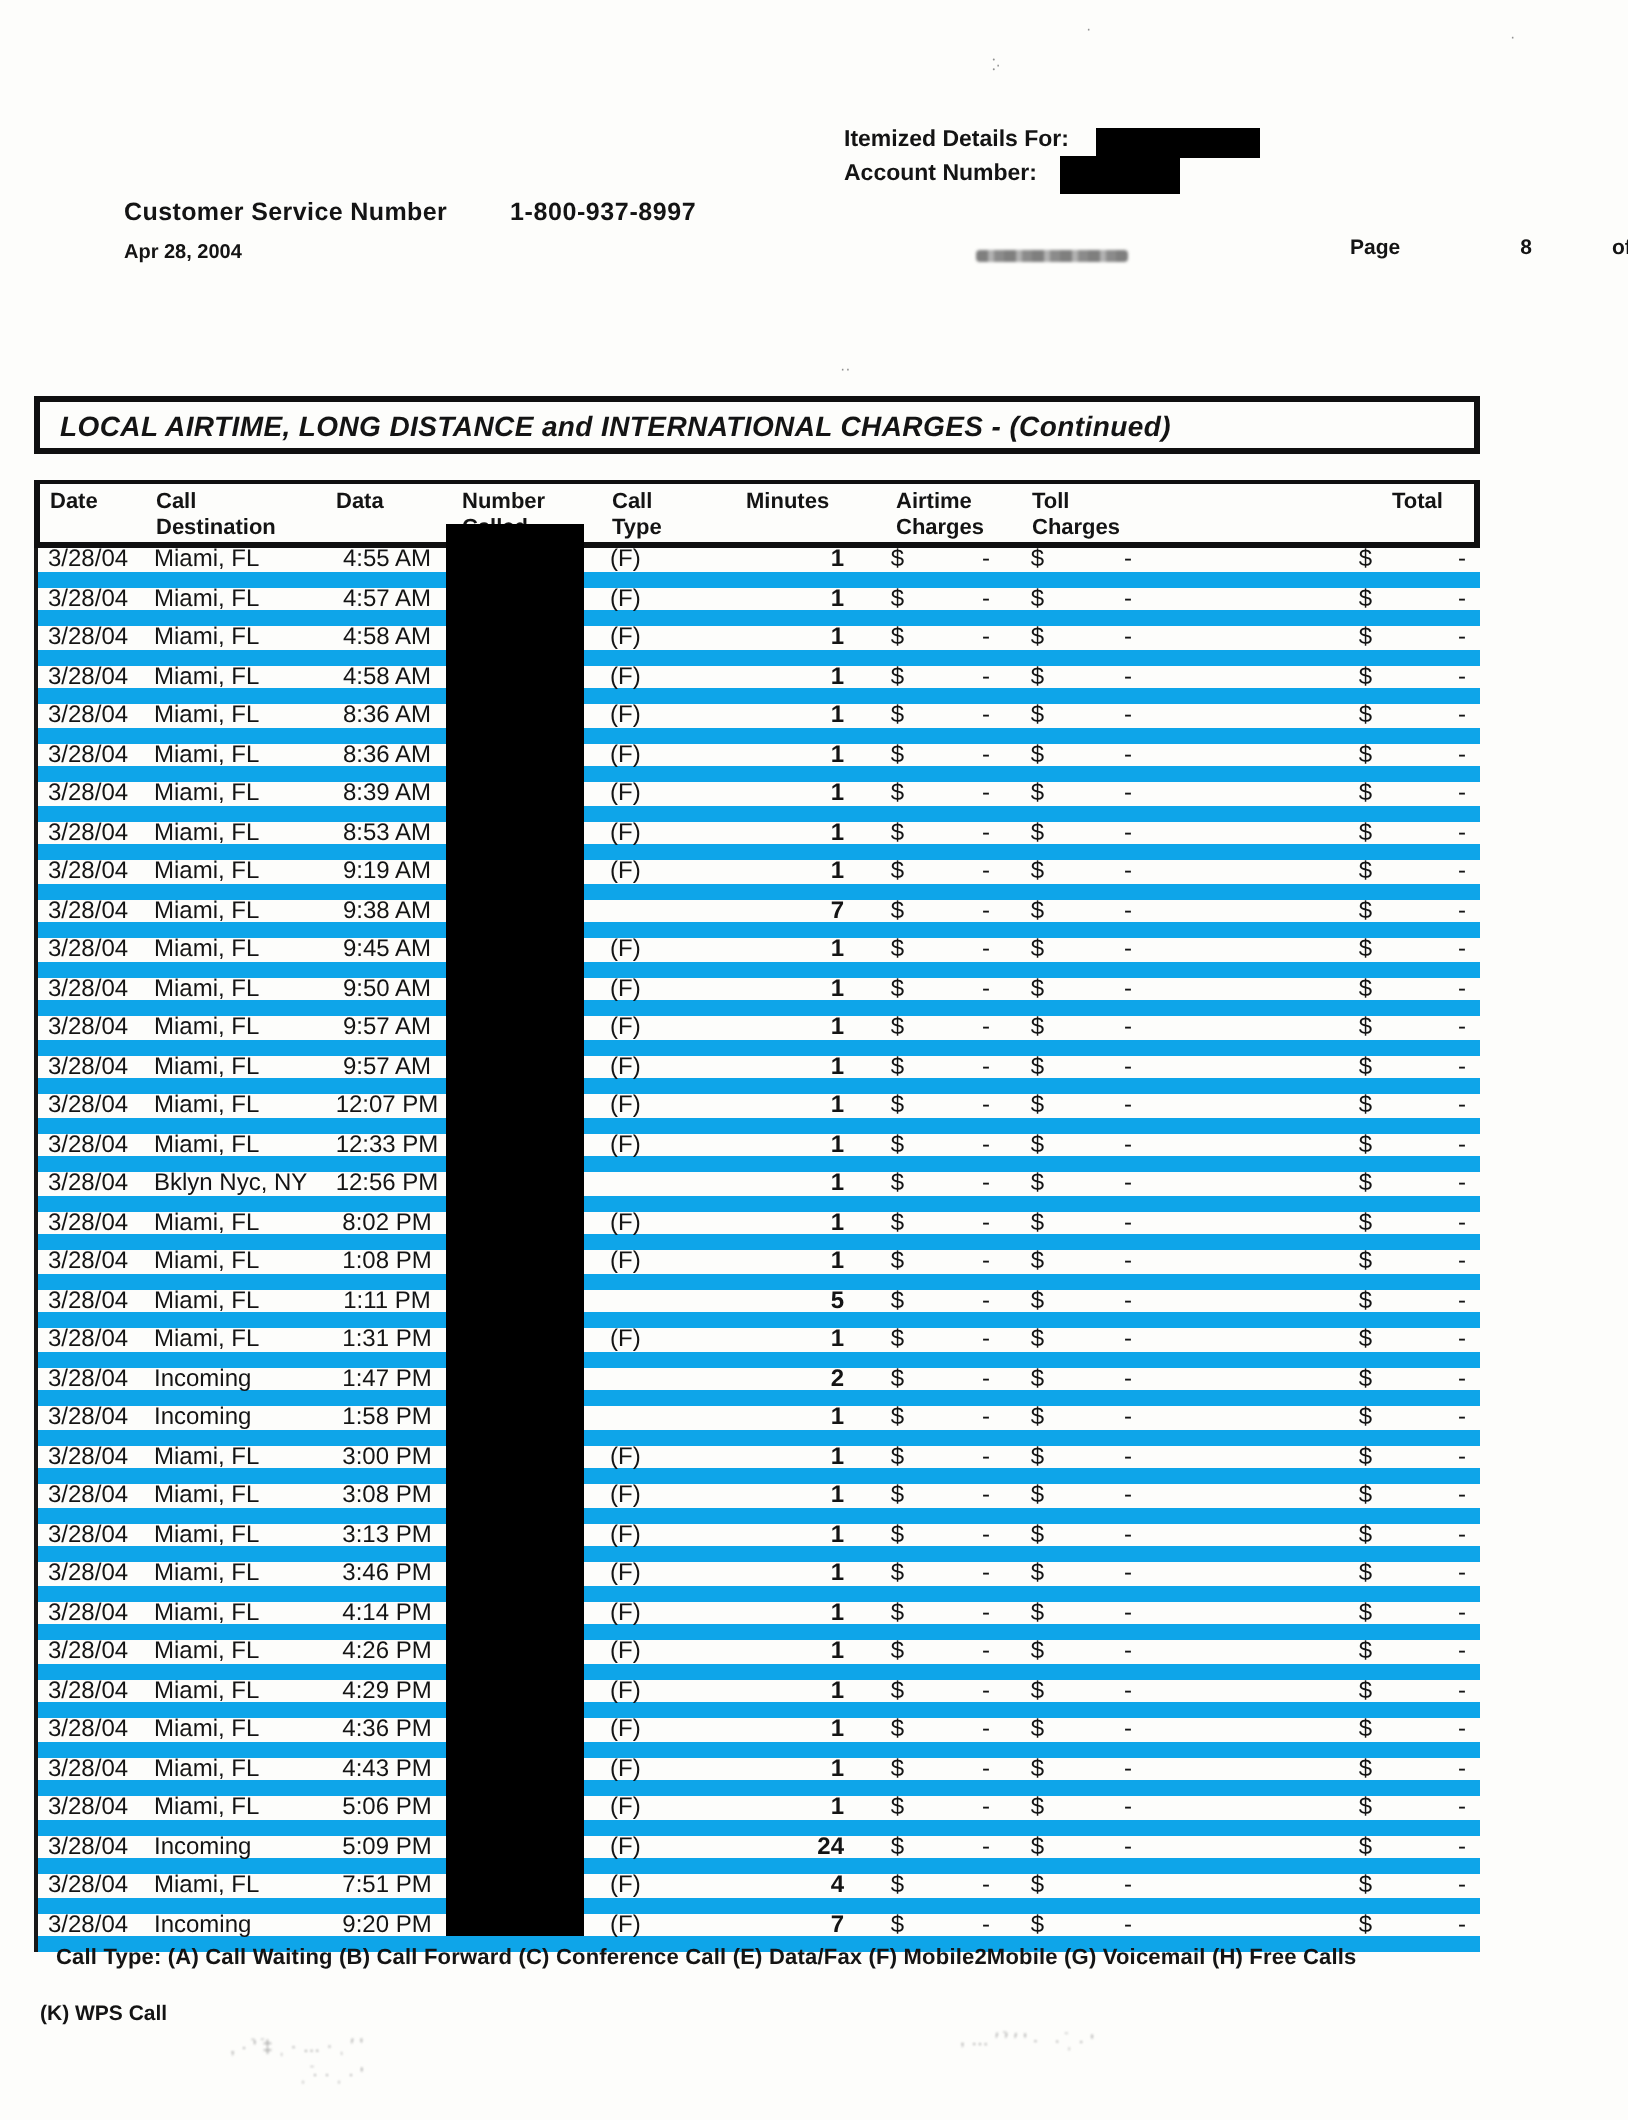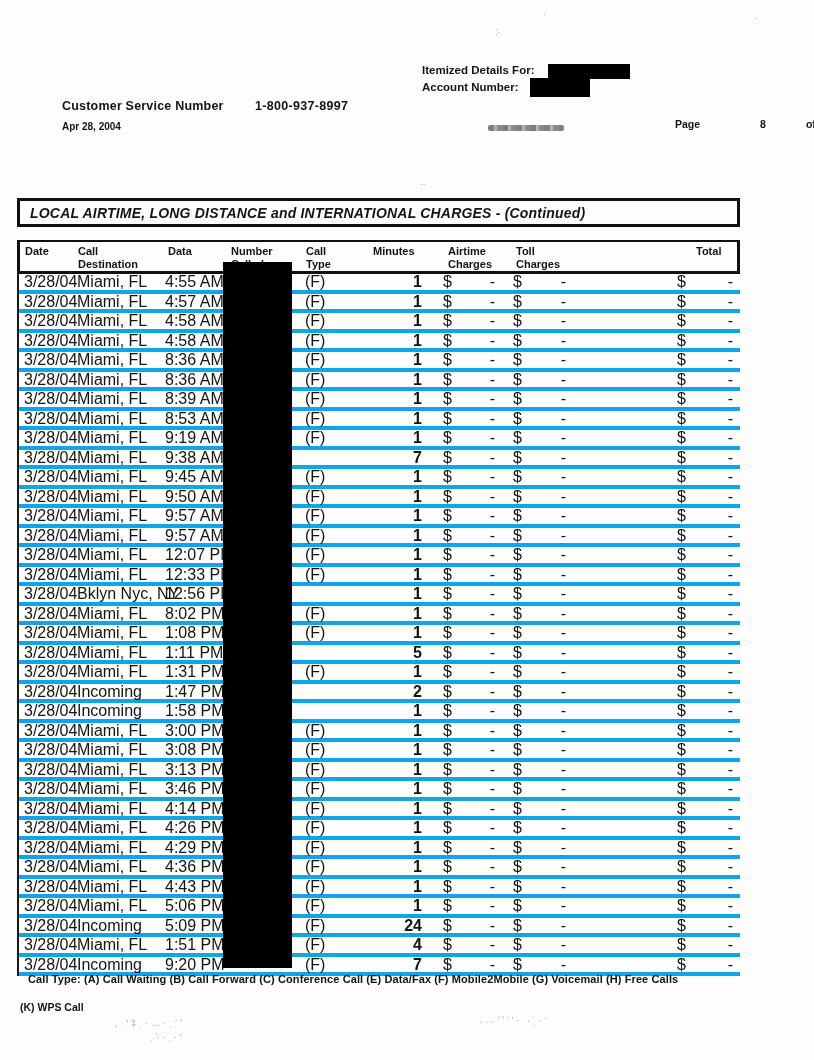--- a/index.html
+++ b/index.html
@@ -45,27 +45,27 @@
     margin-top:13px; border:3px solid #101010; border-top-width:2px;
     height:34px; position:relative; font-size:11px; font-weight:bold;
   }
   .header-box .hl { position:absolute; top:3px; line-height:12.5px; white-space:pre; }
   .h-date { left:5px; }   .h-dest { left:58px; }  .h-time { left:148px; }
   .h-num  { left:211px; } .h-type { left:286px; } .h-min  { left:353px; }
   .h-air  { left:428px; } .h-toll { left:496px; } .h-tot  { left:676px; }
   .rows { border-left:2px solid #181818; }
   .row {
     display:flex; height:19.5px; align-items:center;
-    border-bottom:4px solid #0ea5e9; font-size:16px; line-height:17px;
+    border-bottom:8px solid #0ea5e9; font-size:12px; line-height:17px;
     white-space:nowrap;
   }
   .row > span { display:block; }
   .c-date { width:58px; padding-left:5px; }
   .c-dest { width:88px; }
-  .c-time { width:57px; text-align:left; }
+  .c-time { width:57px; text-align:center; }
   .c-num  { width:78px; }
   .c-type { width:67px; padding-left:5px; }
   .c-min  { width:55px; text-align:right; font-weight:bold; }
   .c-cur  { text-align:right; }
   .c-amt  { text-align:right; }
   .c-air-cur { width:30px; } .c-air-amt { width:43px; }
   .c-toll-cur{ width:27px; } .c-toll-amt{ width:44px; }
   .c-tot-cur { width:120px; } .c-tot-amt { width:47px; }
   .redaction-column {
     position:absolute; left:206px; top:64px; width:69px; height:706px;
@@ -591,21 +591,21 @@
           <span class="c-cur c-air-cur">$</span>
           <span class="c-amt c-air-amt">-</span>
           <span class="c-cur c-toll-cur">$</span>
           <span class="c-amt c-toll-amt">-</span>
           <span class="c-cur c-tot-cur">$</span>
           <span class="c-amt c-tot-amt">-</span>
         </div>
         <div class="row">
           <span class="c-date">3/28/04</span>
           <span class="c-dest">Miami, FL</span>
-          <span class="c-time">1:51 PM</span>
+          <span class="c-time">7:51 PM</span>
           <span class="c-num"></span>
           <span class="c-type">(F)</span>
           <span class="c-min">4</span>
           <span class="c-cur c-air-cur">$</span>
           <span class="c-amt c-air-amt">-</span>
           <span class="c-cur c-toll-cur">$</span>
           <span class="c-amt c-toll-amt">-</span>
           <span class="c-cur c-tot-cur">$</span>
           <span class="c-amt c-tot-amt">-</span>
         </div>

